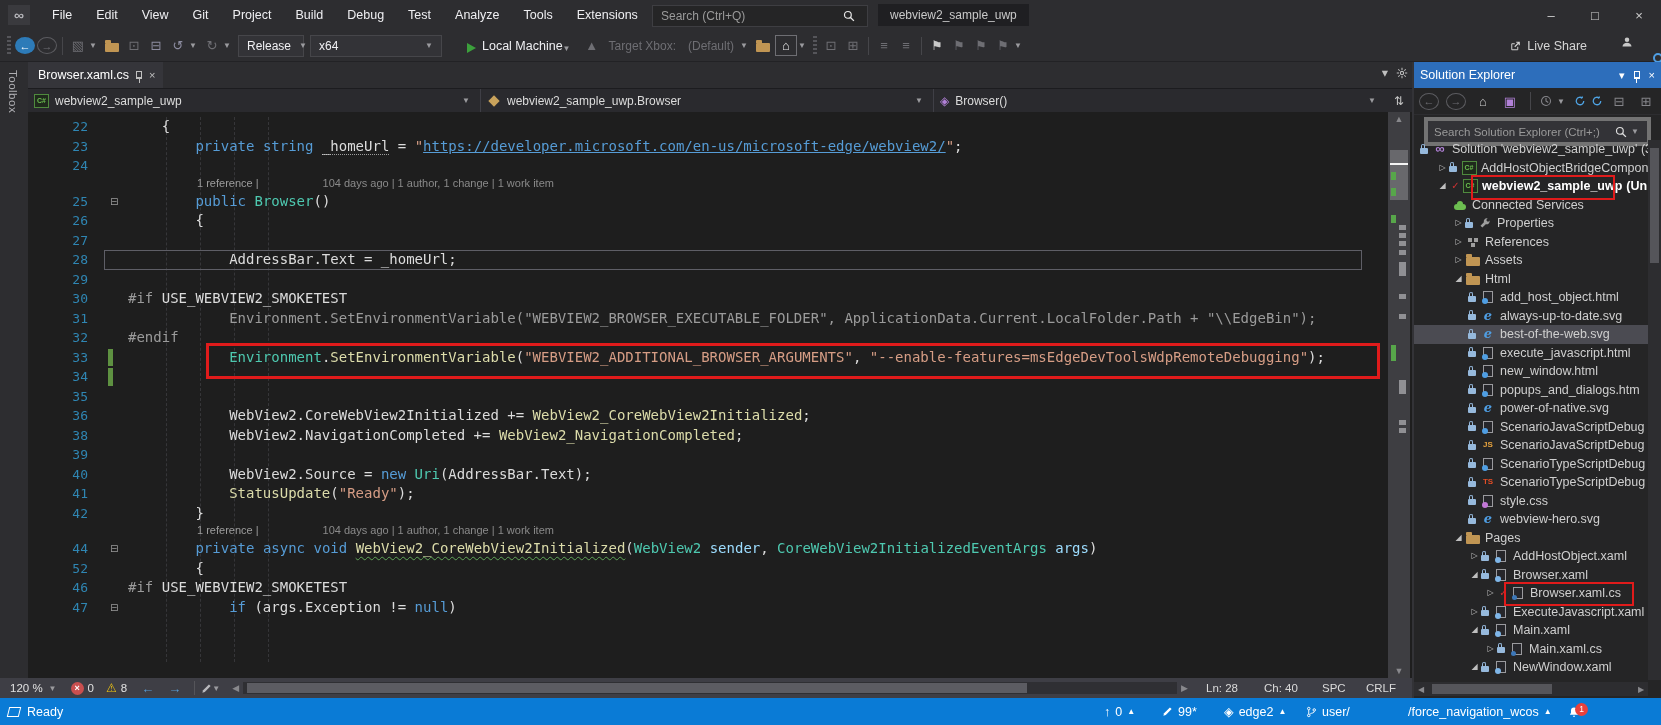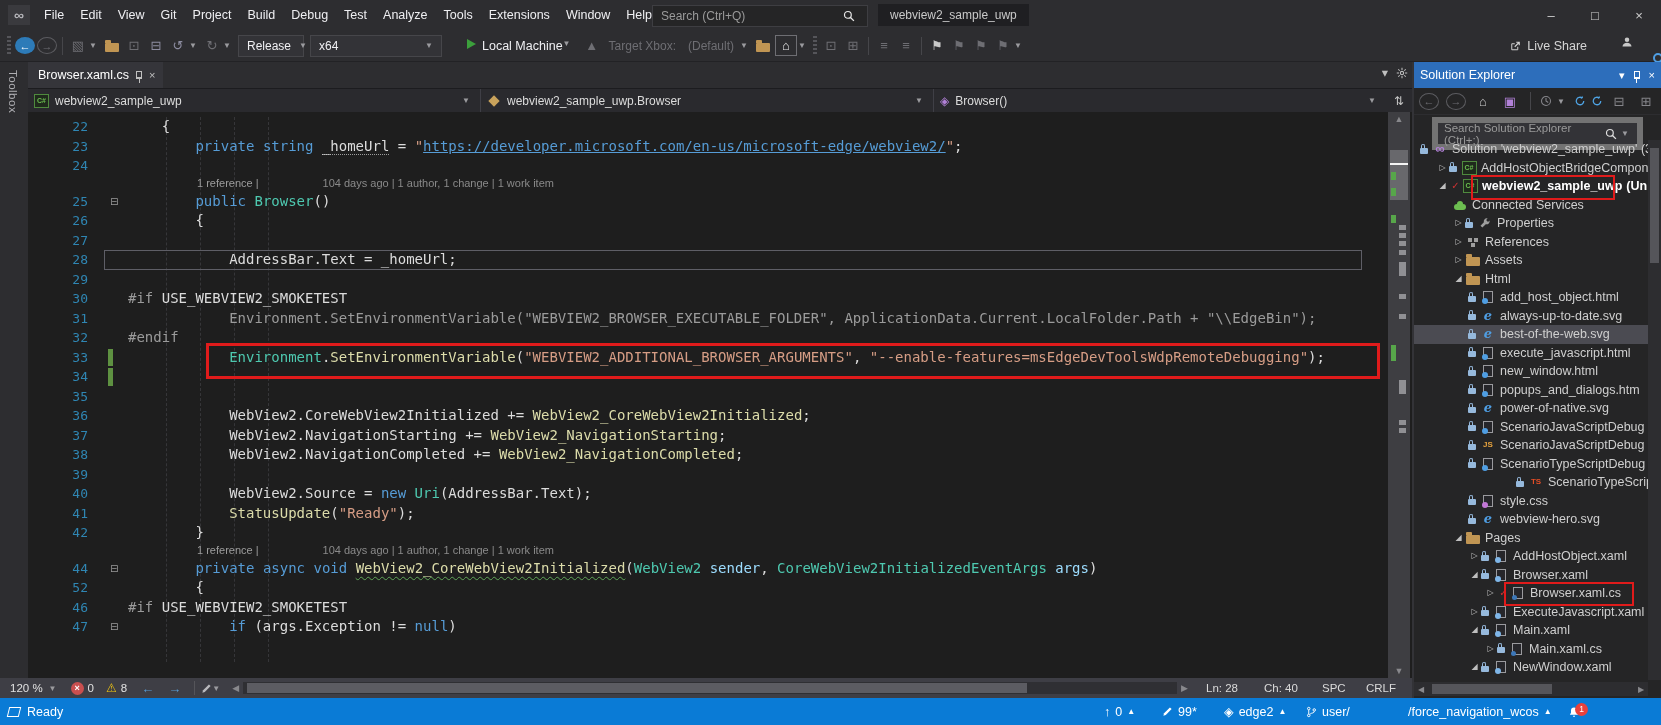--- a/index.html
+++ b/index.html
@@ -2,41 +2,41 @@
 <html><head>
 <meta charset="utf-8">
 <style>
   html,body{margin:0;padding:0;background:#1a1a1c;}
   #page{position:relative;width:1661px;height:725px;overflow:hidden;
     font-family:"Liberation Sans","DejaVu Sans",sans-serif;color:#ddd;
     background:#1E1E1E;font-size:12.5px;-webkit-font-smoothing:antialiased;}
   
   #titlebar{position:absolute;left:0;top:0;width:1661px;height:30px;background:#2D2D30;display:flex;align-items:center;}
   #vslogo{width:22px;height:20px;margin:0 6px 0 8px;background:#3a3a3e;color:#b7b7bc;display:flex;align-items:center;justify-content:center;font-size:14px;font-weight:bold;}
-  .menu-item{padding:0 8px;line-height:30px;color:#EFEFF2;font-size:12.5px;cursor:default;}
+  .menu-item{padding:0 8px;line-height:30px;color:#EFEFF2;font-size:12.5px;cursor:default;margin-left:8px;}
   #qsearch{position:absolute;left:652px;top:5px;width:214px;height:20px;background:#252526;border:1px solid #3E3E42;display:flex;align-items:center;color:#999;}
   #qsearch .ph{flex:1;padding-left:8px;font-size:12px;color:#9A9A9A;}
   #qsearch .ci{color:#E8E8E8;margin-right:6px;}
   #titlechip{position:absolute;left:878px;top:4px;height:22px;padding:0 12px;background:#1f1f22;color:#C9C9C9;font-size:12px;display:flex;align-items:center;}
   #winctrl{position:absolute;right:0;top:0;height:30px;display:flex;}
   #winctrl span{width:44px;height:30px;display:flex;align-items:center;justify-content:center;color:#CFCFCF;font-size:13px;}
   
   #toolbar{position:absolute;left:0;top:30px;width:1661px;height:32px;background:#2D2D30;border-bottom:1px solid #222225;display:flex;align-items:center;padding-left:4px;box-sizing:border-box;}
   .tbi{height:24px;min-width:20px;display:flex;align-items:center;justify-content:center;margin:0 1px;color:#C8C8C8;font-size:13px;}
   .tbi.dim{color:#6E6E73;}
   .tbi.dim2{color:#8C8CA0;}
   .tbsep{width:1px;height:18px;background:#46464A;margin:0 4px;}
   .tbhandle{width:4px;height:20px;margin:0 3px;background-image:repeating-linear-gradient(#55555a 0 2px,transparent 2px 4px);}
   .circb{width:17px;height:17px;border-radius:50%;background:#2D7BB8;color:#fff;font-size:11px;}
   .circd{width:17px;height:17px;border-radius:50%;border:1px solid #5c5c60;color:#6E6E73;font-size:11px;box-sizing:border-box;}
   .caret{color:#9A9A9E;font-size:8px;min-width:12px;}
   .combo{height:22px;background:#333337;border:1px solid #46464A;color:#EFEFF2;display:flex;align-items:center;font-size:12px;padding:0 4px 0 8px;margin:0 3px;box-sizing:border-box;}
   .combo .cv{flex:1;}
   .combo .caret{margin-left:8px;}
-  #rungroup{display:flex;align-items:flex-start;margin:0 6px;color:#EFEFF2;padding-left:16px;}
+  #rungroup{display:flex;align-items:flex-end;margin:0 6px;color:#EFEFF2;padding-left:16px;}
   #rungroup .play{width:0;height:0;border-left:9px solid #3CA03C;border-top:5.5px solid transparent;border-bottom:5.5px solid transparent;margin-right:6px;}
   .dimlbl{color:#6E6E73;margin:0 6px;font-size:12px;}
   .boxed{border:1px solid #6E6E73;width:20px;height:19px;color:#E8E8E8;}
   .ci-folder{position:relative;width:14px;height:9px;background:#C09553;border-radius:1px;margin-top:3px;}
   .ci-folder::before{content:"";position:absolute;left:0;top:-3px;width:6px;height:3px;background:#C09553;border-radius:1px 1px 0 0;}
   .srchdot::after{content:"";position:absolute;right:-2px;bottom:-2px;width:6px;height:6px;border:2px solid #4F9EE3;border-radius:50%;background:#2D2D30;}
   #liveshare{position:absolute;right:74px;top:34px;height:24px;display:flex;align-items:center;color:#D4D4D4;font-size:12.5px;gap:5px;}
   #feedback{position:absolute;right:28px;top:36px;color:#C8C8C8;}
   
   #toolbox{position:absolute;left:0;top:62px;width:28px;height:616px;background:#2D2D30;border-right:1px solid #252528;}
@@ -88,21 +88,21 @@
   #hscrollthumb{position:absolute;left:4px;top:1px;height:10px;width:780px;background:#5C5C62;}
   .lninfo{width:58px;color:#DADADA;}
   
   #sepanel{position:absolute;left:1412px;top:62px;width:249px;height:636px;background:#252526;border-left:2px solid #333337;box-sizing:border-box;}
   #sehead{height:26px;background:#2D6EBB;color:#FFF;display:flex;align-items:center;padding:0 6px;font-size:12.5px;}
   #sehead .hicons{margin-left:auto;display:flex;gap:9px;align-items:center;font-size:11px;}
   #setools{height:26px;display:flex;align-items:center;padding:0 4px;gap:5px;color:#C8C8C8;border-bottom:1px solid #2d2d30;}
   #setools .blue{color:#4FA3E3;}
   #setools .purple{color:#B180D7;}
   #setools .dim{color:#85858a;}
-  #sesearch{height:21px;margin:2px 18px;background:#333337;border:6px solid #737373;display:flex;align-items:center;font-size:11.5px;color:#9A9A9A;}
+  #sesearch{height:21px;margin:2px 10px;background:#333337;border:4px solid #737373;display:flex;align-items:center;font-size:11.5px;color:#9A9A9A;}
   #sesearch .ph{flex:1;padding-left:6px;}
   #sesearch .ci{color:#E0E0E0;margin-right:4px;}
   #setree{position:absolute;left:0;top:78px;right:13px;bottom:18px;overflow:hidden;}
   .trow{height:18.5px;line-height:18.5px;display:flex;align-items:center;white-space:nowrap;color:#CFCFCF;font-size:12.5px;overflow:hidden;}
   .trow.sel{background:#4B4B52;}
   .trow.bold{color:#FFF;font-weight:bold;}
   .arrow{width:13px;flex:none;font-size:8px;color:#BFBFBF;text-align:center;}
   .chk{width:13px;flex:none;color:#CC3333;font-size:10px;font-weight:bold;text-align:center;}
   .tlabel{margin-left:4px;}
   .ticon{width:16px;flex:none;display:flex;justify-content:center;align-items:center;}
@@ -373,25 +373,20 @@
           <span class="gnum">35</span>
           <span class="gmar"></span>
           <span class="ctext"></span>
         </div>
         <div class="crow">
           <span class="gnum">36</span>
           <span class="gmar"></span>
           <span class="ctext"><span class="c-i">            WebView2.CoreWebView2Initialized </span><span class="c-i">+= </span><span class="c-m">WebView2_CoreWebView2Initialized</span><span class="c-i">;</span></span>
         </div>
         <div class="crow">
-          <span class="gnum">37</span>
-          <span class="gmar"></span>
-          <span class="ctext"><span class="c-i">            WebView2.NavigationStarting </span><span class="c-i">+= </span><span class="c-m">WebView2_NavigationStarting</span><span class="c-i">;</span></span>
-        </div>
-        <div class="crow">
           <span class="gnum">38</span>
           <span class="gmar"></span>
           <span class="ctext"><span class="c-i">            WebView2.NavigationCompleted </span><span class="c-i">+= </span><span class="c-m">WebView2_NavigationCompleted</span><span class="c-i">;</span></span>
         </div>
         <div class="crow">
           <span class="gnum">39</span>
           <span class="gmar"></span>
           <span class="ctext"></span>
         </div>
         <div class="crow">
@@ -663,21 +658,21 @@
           </span>
           <span class="tlabel">ScenarioJavaScriptDebug</span>
         </div>
         <div class="trow" style="padding-left: 54px;">
           <span class="ci-lock"></span>
           <span class="ticon">
             <span class="ci-page html"></span>
           </span>
           <span class="tlabel">ScenarioTypeScriptDebug</span>
         </div>
-        <div class="trow" style="padding-left: 54px; margin-left: 48px;">
+        <div class="trow" style="padding-left: 54px;">
           <span class="ci-lock"></span>
           <span class="ticon">
             <span class="ci-ts">TS</span>
           </span>
           <span class="tlabel">ScenarioTypeScriptDebug</span>
         </div>
         <div class="trow" style="padding-left: 54px;">
           <span class="ci-lock"></span>
           <span class="ticon">
             <span class="ci-page cssf"></span>

